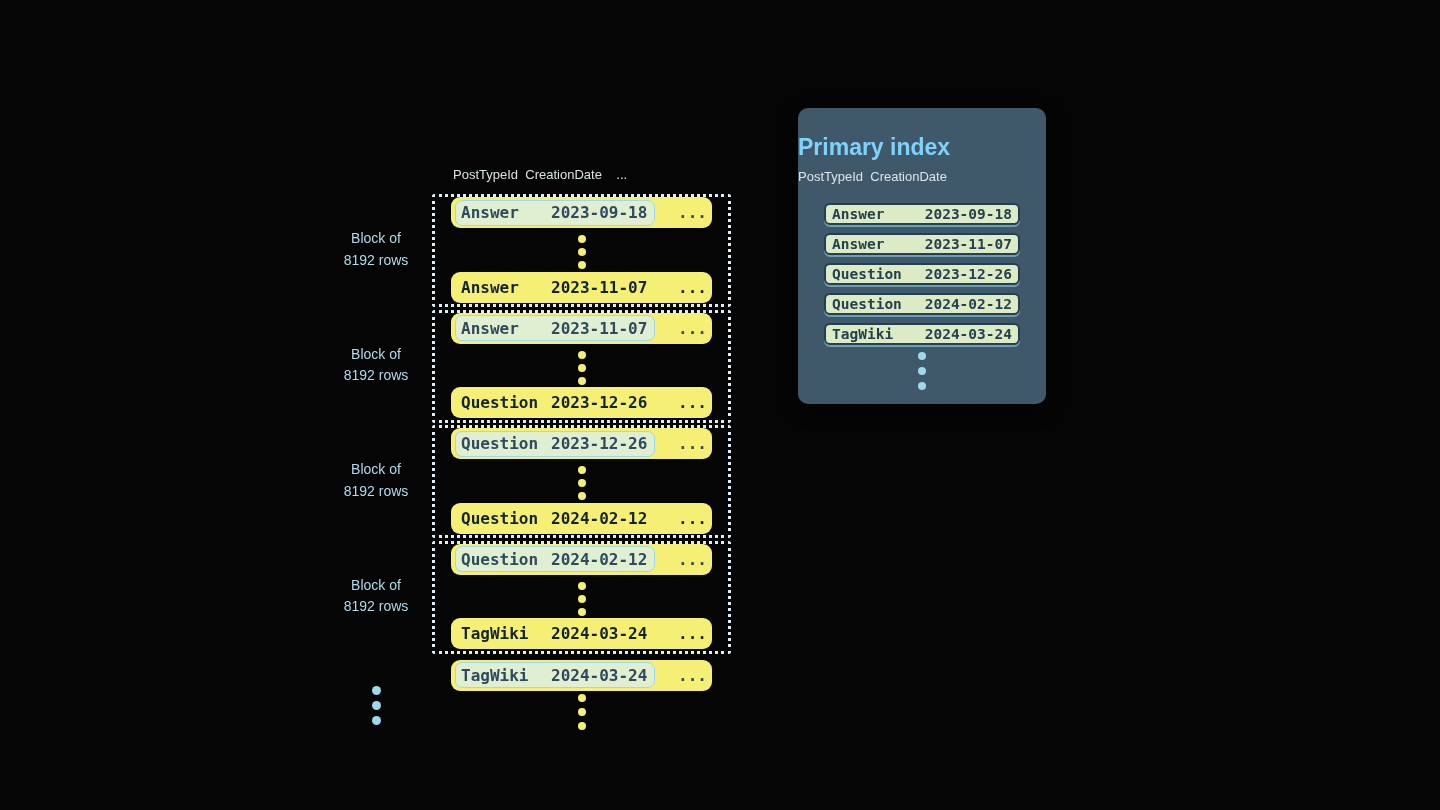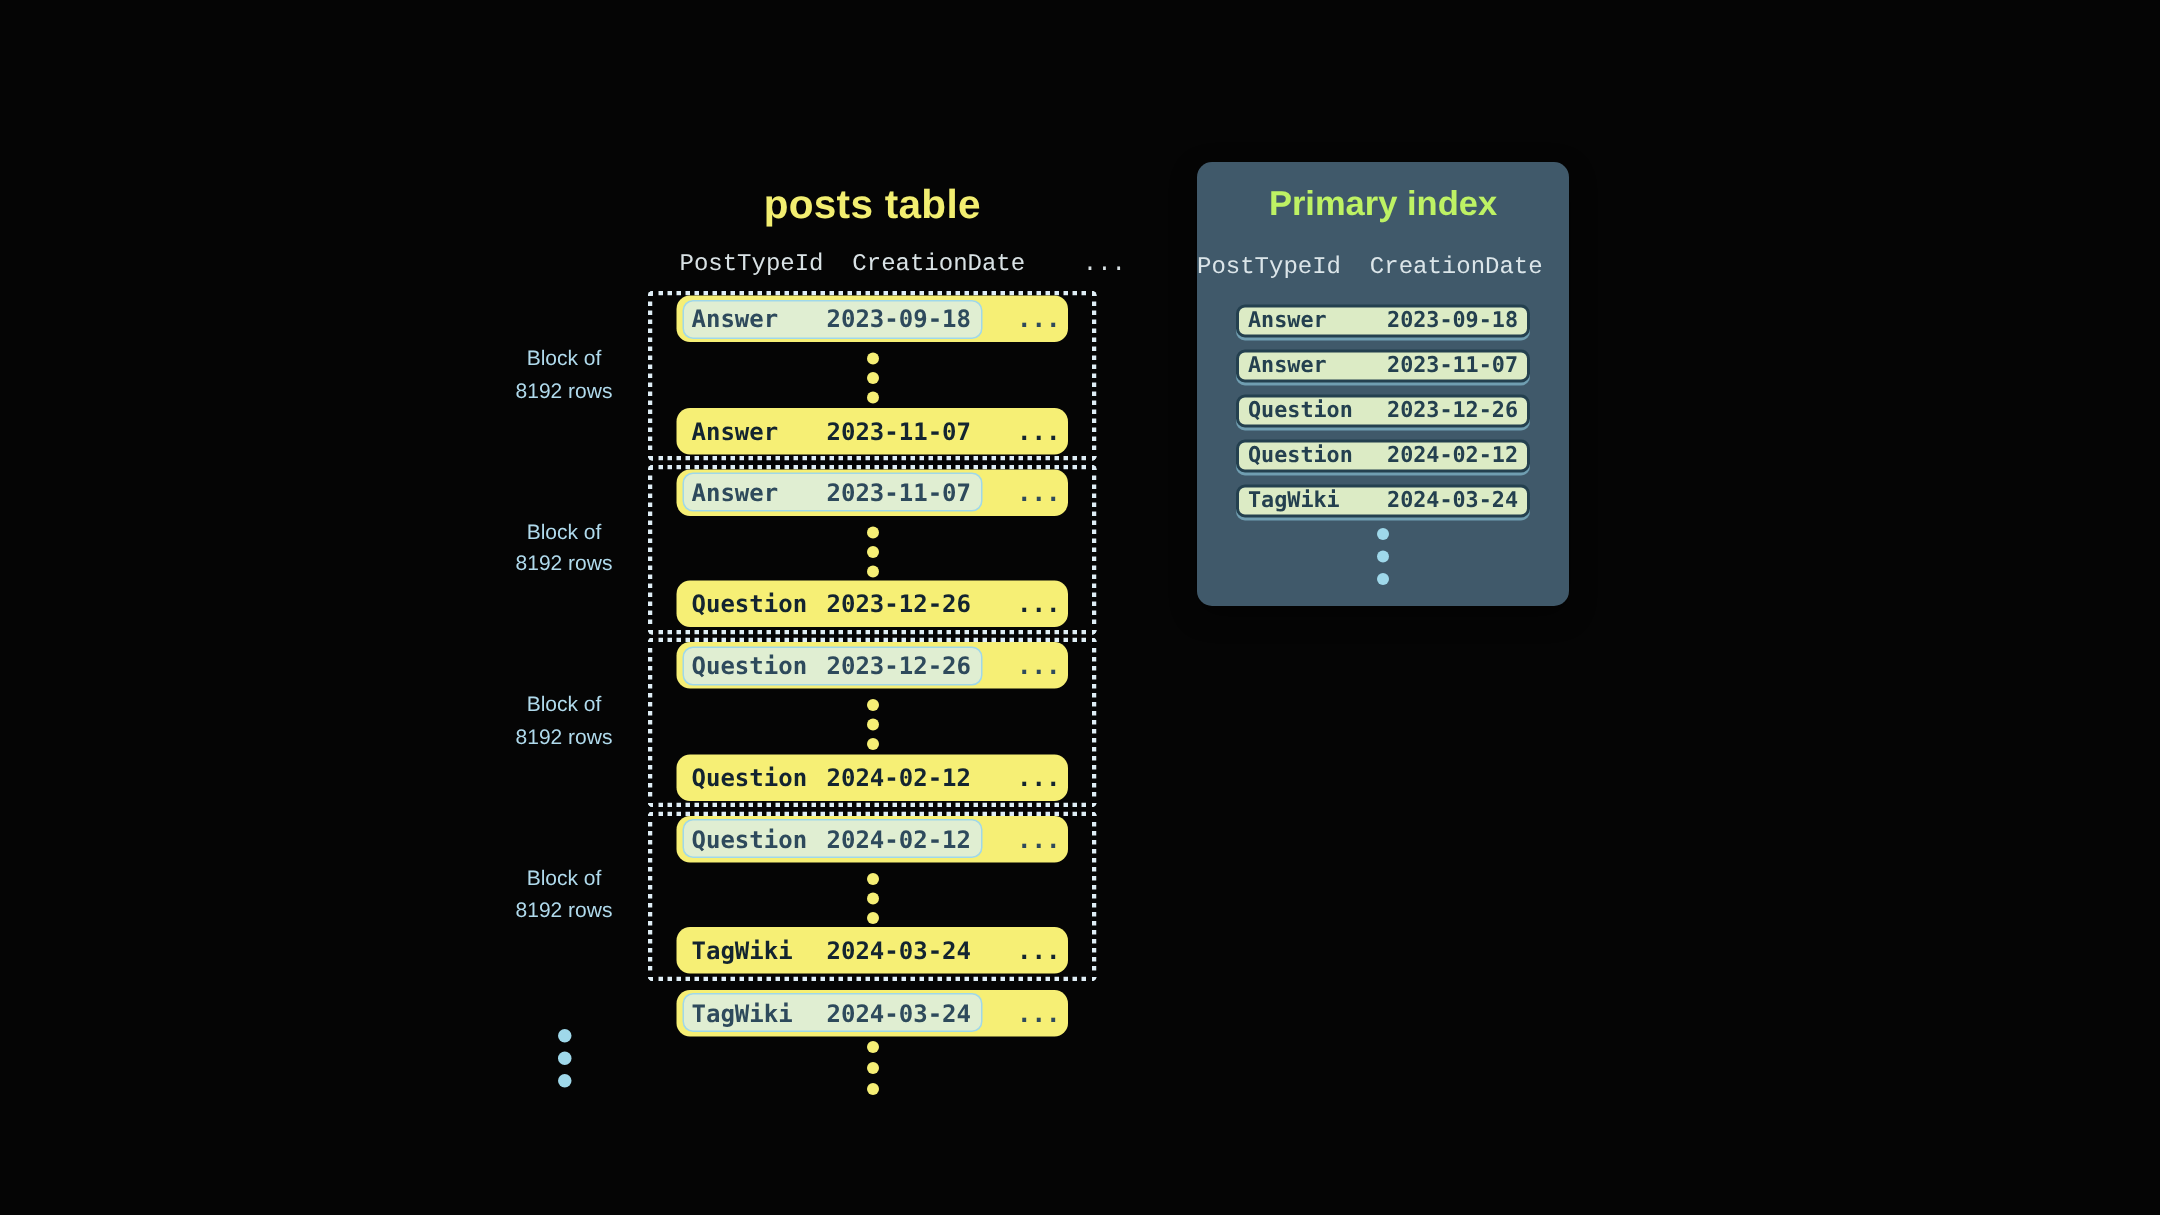--- a/index.html
+++ b/index.html
@@ -7,22 +7,22 @@
     position:relative; width:1440px; height:810px; background:#050505;
     overflow:hidden; font-family:"Liberation Sans", sans-serif;
   }
 
   
   .posts-title {
     position:absolute; left:432px; top:121px; width:299px; text-align:center;
     font-size:27px; font-weight:700; color:#f2ee70; letter-spacing:.2px;
   }
   .col-header {
-    position:absolute; font-family:Liberation Mono, monospace;
-    font-size:16px; color:#d9e2e5; white-space:pre;
+    position:absolute; font-family:Liberation Sans, sans-serif;
+    font-size:13px; color:#d9e2e5; white-space:pre;
   }
   .posts-header { left:453px; top:167px; }
 
   .block {
     position:absolute; left:432px; width:299px; height:113px;
     border:3px dotted #dfeef6; border-radius:3px; box-sizing:border-box;
   }
   .block-label {
     position:absolute; left:296px; width:160px; text-align:center;
     font-size:14px; line-height:21.5px; color:#b0daec; white-space:pre-line;
@@ -56,42 +56,41 @@
   .vdots.blue { left:296px; width:160px; }
   .vdots.blue i { width:9px; height:9px; background:#9fd8ea; }
 
   
   .panel {
     position:absolute; left:798px; top:108px; width:248px; height:296px;
     background:#40596a; border-radius:10px;
     box-shadow:0 6px 18px rgba(0,0,0,.45);
   }
   .panel-title {
-    position:absolute; top:14px; width:100%; text-align:center;
-    font-size:23px; font-weight:700; color:#bef264;
+    position:absolute; top:26px; width:100%; 
+    font-size:23px; font-weight:700; color:#7dd3fc;
   }
   .panel-header { left:0; top:61px; width:100%; color:#dbe5e9; }
   .pill {
     position:absolute; left:26px; width:196px; height:22px; box-sizing:border-box;
     background:#dcebc5; border:2px solid #24404f; border-radius:6px;
     box-shadow:0 2px 0 rgba(151,215,235,.55);
     display:flex; justify-content:space-between; align-items:center; padding:0 6px;
     font-family:"DejaVu Sans Mono", monospace; font-size:14.5px; font-weight:700;
     color:#24404f;
   }
   .pill span { white-space:pre; }
   .panel .vdots { gap:7px; }
   .panel .vdots i { background:#9fd8ea; }
 </style>
 </head>
 <body>
 
 <div class="canvas">
 
-  <div class="posts-title">posts table</div>
   <div class="col-header posts-header">PostTypeId  CreationDate    ...</div>
 
   <div class="block-label" style="top:228px">Block of
 8192 rows</div>
   <div class="block-label" style="top:343.5px">Block of
 8192 rows</div>
   <div class="block-label" style="top:459px">Block of
 8192 rows</div>
   <div class="block-label" style="top:574.5px">Block of
 8192 rows</div>

